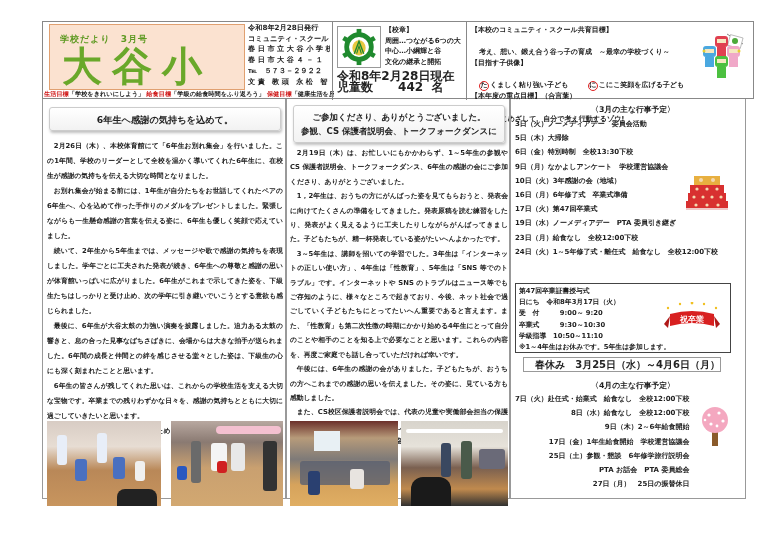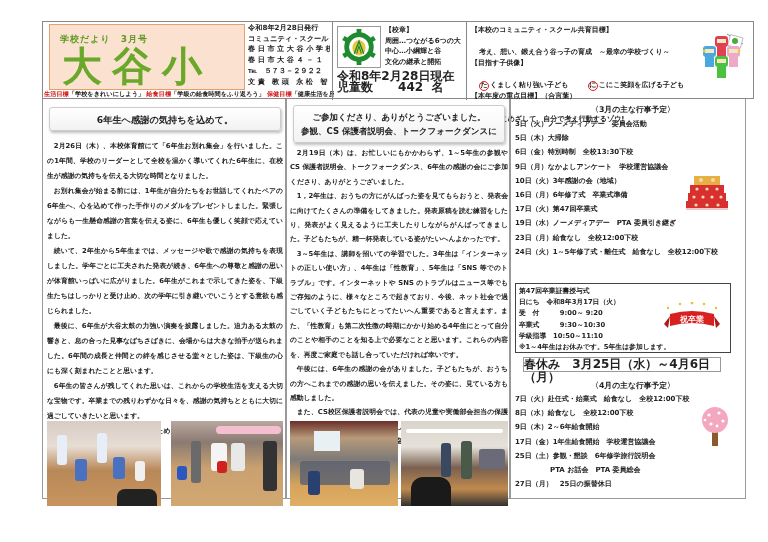--- a/index.html
+++ b/index.html
@@ -55,21 +55,21 @@
 
   
   .sched-title { position: absolute; left: 0; width: 244px; text-align: center; font-size: 7.8px; font-weight: bold; }
   .sched { position: absolute; left: 4px; font-size: 7px; font-weight: bold; line-height: 14.2px; white-space: nowrap; }
   .hina { position: absolute; left: 175px; top: 75px; width: 42px; height: 38px; }
   .sakura { position: absolute; left: 188px; top: 307px; width: 32px; height: 42px; }
 
   .grad-box { position: absolute; left: 4px; top: 184px; width: 216px; height: 70px; border: 1.5px solid #444; }
   .grad-text { position: absolute; left: 3px; top: 2px; font-size: 6.8px; line-height: 11.2px; font-weight: bold; white-space: nowrap; }
   .grad-badge { position: absolute; left: 146px; top: 18px; width: 60px; height: 30px; }
-  .spring-box { position: absolute; left: 12px; top: 258px; width: 198px; height: 15px; border: 1px solid #999; text-align: left; font-size: 12px; font-weight: bold; line-height: 13px; }
+  .spring-box { position: absolute; left: 12px; top: 258px; width: 198px; height: 15px; border: 1px solid #999; text-align: right; font-size: 10px; font-weight: bold; line-height: 13px; }
 </style>
 </head>
 <body>
 
 <div class="page">
 
   <div class="hdr">
     <div class="title-box">
       <div class="title-sub">学校だより　3月号</div>
       <div class="title-main">大谷小</div>
@@ -271,21 +271,21 @@
           <path d="M58 22 L52 14 L54 26 Z" fill="#b01818"></path>
           <path d="M8 12 Q30 6 52 12 L52 24 Q30 18 8 24 Z" fill="#d82020"></path>
           <text x="30" y="20" text-anchor="middle" font-size="8" fill="#fff" font-weight="bold" font-family="DejaVu Sans, sans-serif">祝卒業</text>
         </svg>
       </div>
     </div>
 
     <div class="spring-box">春休み　3月25日（水）～4月6日（月）</div>
 
     <div class="sched-title" style="top:281px;">〈4月の主な行事予定〉</div>
-    <div class="sched" style="top:293px;">
+    <div class="sched" style="top:293px;text-align:right;">
       <div> 7日（火）赴任式・始業式　給食なし　全校12:00下校</div>
       <div> 8日（水）給食なし　全校12:00下校</div>
       <div> 9日（木）2～6年給食開始</div>
       <div>17日（金）1年生給食開始　学校運営協議会</div>
       <div>25日（土）参観・懇談　6年修学旅行説明会</div>
       <div>　　　　　PTA お話会　PTA 委員総会</div>
       <div>27日（月）　25日の振替休日</div>
     </div>
     <div class="sakura">
       <svg width="32" height="42" viewBox="0 0 32 42">

